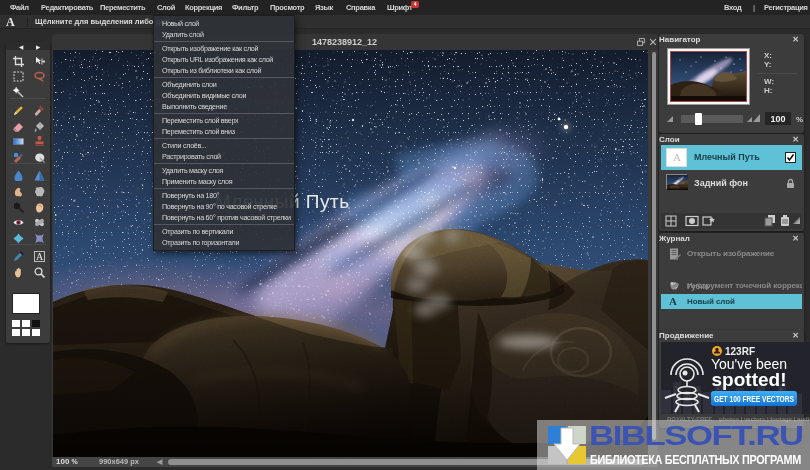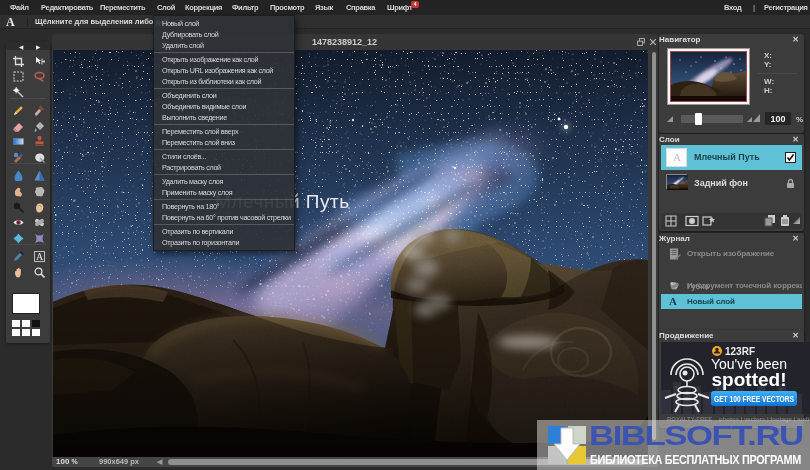--- a/index.html
+++ b/index.html
@@ -1625,41 +1625,41 @@
       <div class="sm" style="left:16px;top:30px"></div>
       <div class="sm" style="left:26px;top:30px;background:#111"></div>
     <div class="sm" style="left:6px;top:39px"></div>
       <div class="sm" style="left:16px;top:39px"></div>
       <div class="sm" style="left:26px;top:39px"></div>
   </div>
 </div>
 
 <div id="dropdown">
     <div class="mi">Новый слой</div>
-<div class="mi">Дублировать слой</div>
 <div class="mi">Удалить слой</div>
 <div class="msep"></div>
 <div class="mi">Открыть изображение как слой</div>
 <div class="mi">Открыть URL изображения как слой</div>
 <div class="mi">Открыть из библиотеки как слой</div>
 <div class="msep"></div>
 <div class="mi">Объединить слои</div>
 <div class="mi">Объединить видимые слои</div>
 <div class="mi">Выполнить сведение</div>
 <div class="msep"></div>
 <div class="mi">Переместить слой вверх</div>
 <div class="mi">Переместить слой вниз</div>
 <div class="msep"></div>
 <div class="mi">Стили слоёв...</div>
 <div class="mi">Растрировать слой</div>
 <div class="msep"></div>
 <div class="mi">Удалить маску слоя</div>
 <div class="mi">Применить маску слоя</div>
 <div class="msep"></div>
 <div class="mi">Повернуть на 180°</div>
+<div class="mi">Повернуть на 90° по часовой стрелке</div>
 <div class="mi">Повернуть на 60° против часовой стрелки</div>
 <div class="msep"></div>
 <div class="mi">Отразить по вертикали</div>
 <div class="mi">Отразить по горизонтали</div>
   </div>
 
 <div class="panel" id="navg">
   <div class="phead">Навигатор<span class="x">✕</span></div>
   <div id="navthumb">
       <div class="inner">

